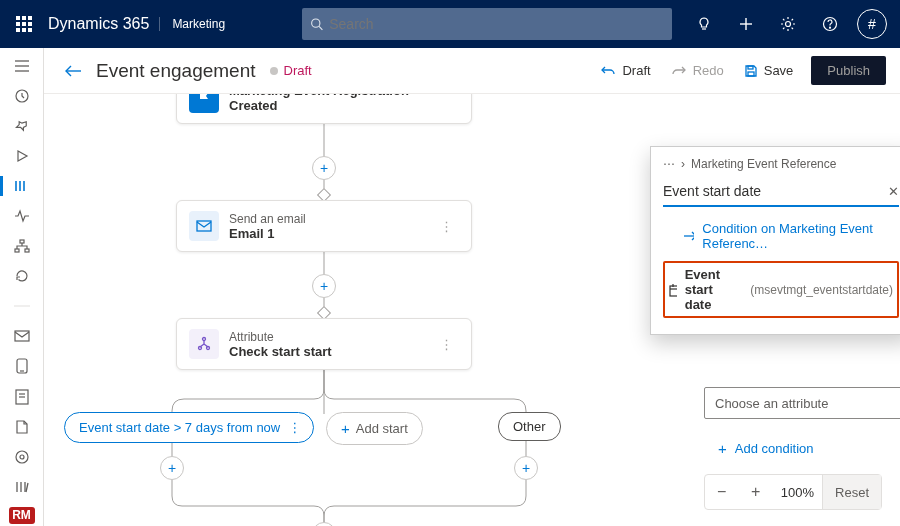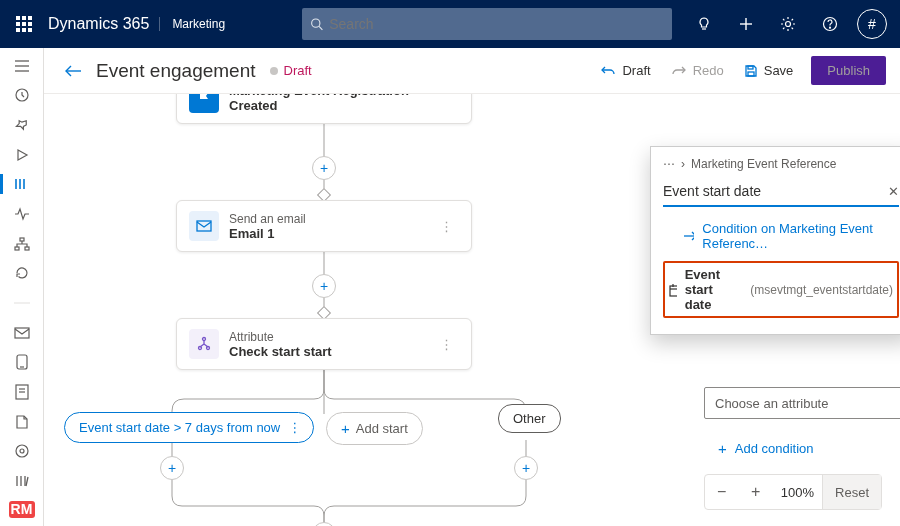--- a/index.html
+++ b/index.html
@@ -15,31 +15,31 @@
   .search-box svg{margin-right:6px}
   .search-box input{background:transparent;border:none;outline:none;color:#fff;font-size:14px;width:100%}
   .top-icons{display:flex;align-items:center;gap:2px;margin-left:12px}
   .top-icons .ti{width:40px;height:48px;display:flex;align-items:center;justify-content:center;cursor:pointer}
   .avatar{width:30px;height:30px;border-radius:50%;border:1px solid #fff;display:flex;align-items:center;justify-content:center;font-size:14px}
   .shell{display:flex;height:478px}
   .rail{width:44px;border-right:1px solid #e1dfdd;display:flex;flex-direction:column;align-items:center;padding-top:8px;gap:10px;position:relative}
   .rail .ri{width:36px;height:30px;display:flex;align-items:center;justify-content:center;cursor:pointer;border-radius:4px;color:#605e5c}
   .rail .ri.active{color:#0078d4}
   .rail .ri.active::before{content:"";position:absolute;left:0;width:3px;height:20px;background:#0078d4}
-  .rail .user-badge{margin-top:auto;margin-bottom:8px;width:26px;height:26px;background:#ef4444;color:#fff;font-size:14px;font-weight:600;display:flex;align-items:center;justify-content:center;border-radius:3px}
+  .rail .user-badge{margin-top:auto;margin-bottom:2px;width:26px;height:26px;background:#b91c1c;color:#fff;font-size:12px;font-weight:600;display:flex;align-items:center;justify-content:center;border-radius:3px}
   .main{flex:1;position:relative;display:flex;flex-direction:column}
   .cmdbar{height:46px;border-bottom:1px solid #edebe9;display:flex;align-items:center;padding:0 14px}
   .back{width:30px;height:30px;display:flex;align-items:center;justify-content:center;cursor:pointer;color:#0078d4}
   .title{font-size:19px;font-weight:400;margin-left:8px}
   .status-dot{width:8px;height:8px;border-radius:50%;background:#c8c6c4;margin:0 6px 0 14px}
   .status-txt{color:#be185d}
   .cmdbar-right{margin-left:auto;display:flex;align-items:center;gap:4px}
   .cmd-btn{display:flex;align-items:center;gap:6px;padding:6px 8px;cursor:pointer;color:#323130;border-radius:2px}
   .cmd-btn.disabled{color:#a19f9d}
-  .publish{background:#4c1d95;color:#a19f9d;padding:7px 16px;border-radius:2px;margin-left:6px}
+  .publish{background:#0f172a;color:#a19f9d;padding:7px 16px;border-radius:2px;margin-left:6px}
   .canvas{flex:1;position:relative;background:#fff;overflow:hidden}
   svg.flow-lines{position:absolute;inset:0;width:100%;height:100%}
   .node{position:absolute;background:#fff;border:1px solid #e1dfdd;border-radius:6px;box-shadow:0 1px 3px rgba(0,0,0,.08);display:flex;align-items:center;padding:10px 12px}
   .node .ic{width:30px;height:30px;border-radius:4px;display:flex;align-items:center;justify-content:center;margin-right:10px;flex-shrink:0}
   .node .lab1{font-size:12px;color:#605e5c}
   .node .lab2{font-size:13px;font-weight:600}
   .node .more{margin-left:auto;color:#a19f9d;cursor:pointer;padding:4px 6px}
   .plus{position:absolute;width:24px;height:24px;border:1px solid #c8c6c4;border-radius:50%;background:#fff;display:flex;align-items:center;justify-content:center;color:#0078d4;cursor:pointer;font-size:14px}
   .diamond{position:absolute;width:10px;height:10px;background:#fff;border:1px solid #a19f9d;transform:rotate(45deg)}
   .branch-pill{position:absolute;border:1px solid #0078d4;border-radius:18px;padding:7px 12px 7px 14px;display:flex;align-items:center;color:#0078d4;background:#fff;font-size:13px}
@@ -319,21 +319,21 @@
       </div>
 
       <div class="branch-pill" style="left:20px;top:318px">
         <span>Event start date &gt; 7 days from now</span>
         <span class="more">⋮</span>
       </div>
       <div class="add-branch" style="left:282px;top:318px">
         <span style="color:#0078d4;font-size:15px">+</span>
         <span>Add start</span>
       </div>
-      <div class="other-pill" style="left:454px;top:310px">
+      <div class="other-pill" style="left:454px;top:318px">
         <span>Other</span>
       </div>
 
       <div class="plus" style="left:116px;top:362px">+</div>
       <div class="plus" style="left:470px;top:362px">+</div>
       <div class="plus" style="left:268px;top:428px">+</div>
 
       <div class="zoom-ctl">
         <button>−</button>
         <button>+</button>

